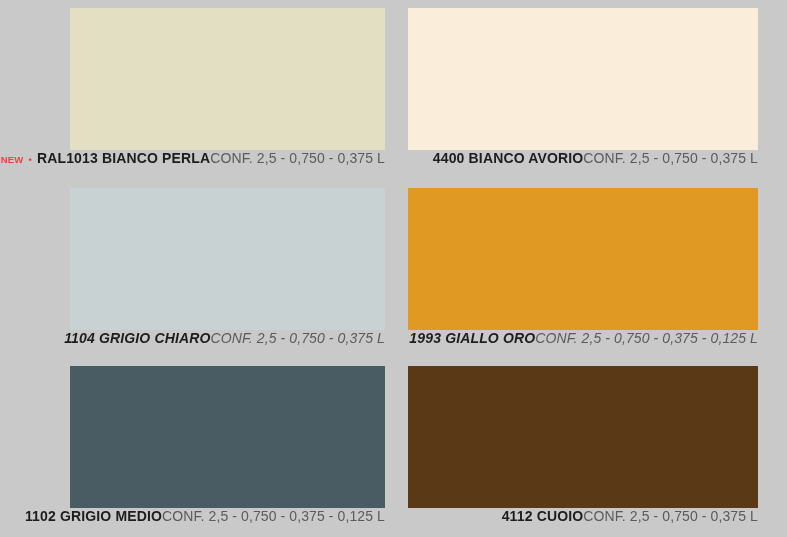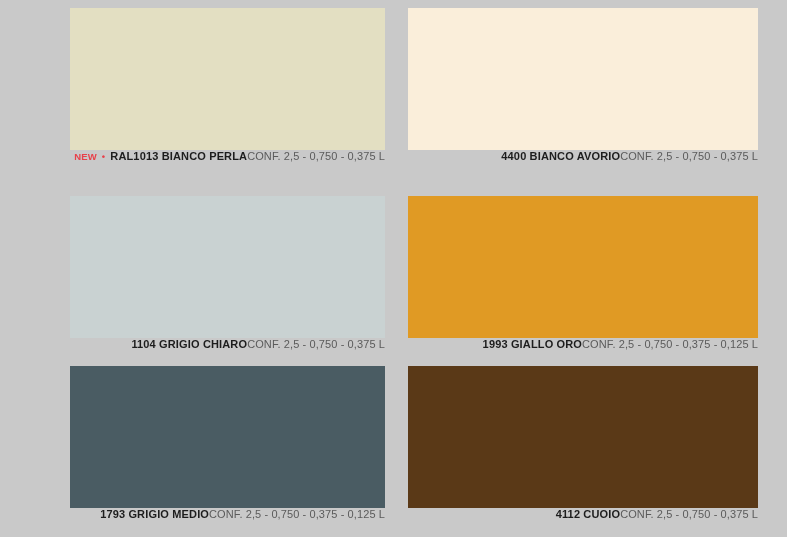--- a/index.html
+++ b/index.html
@@ -59,39 +59,39 @@
     font-weight: bold;
     letter-spacing: 0.15px;
   }
   .new-sep {
     color: #e8414a;
     font-size: 9.5px;
     font-weight: bold;
     padding: 0 1px;
   }
   .swatch-name {
-    font-size: 11px;
+    font-size: 14px;
     font-weight: bold;
     color: #1d1d1d;
     letter-spacing: 0.15px;
   }
   .caption-right {
-    font-size: 11px;
+    font-size: 14px;
     color: #5b5b5b;
     font-weight: normal;
     letter-spacing: 0.1px;
   }
 
   
   .col-1 { left: 70px; width: 315px; }
   .col-2 { left: 408px; width: 350px; }
 
   
   .row-1 { top: 8px; }
-  .row-2 { top: 196px; }
+  .row-2 { top: 188px; font-style: italic; }
   .row-3 { top: 366px; }
 </style>
 </head>
 <body style="background-color: rgb(201, 201, 201);">
 
 <div class="catalog">
   <div class="grid">
 
     <div class="swatch-card col-1 row-1">
       <div class="swatch-chip" style="background-color: rgb(227, 223, 194);"></div>
@@ -132,21 +132,21 @@
           <span class="swatch-name">1993 GIALLO ORO</span>
         </div>
         <div class="caption-right">CONF. 2,5 - 0,750 - 0,375 - 0,125 L</div>
       </div>
     </div>
 
     <div class="swatch-card col-1 row-3">
       <div class="swatch-chip" style="background-color: rgb(74, 92, 99);"></div>
       <div class="swatch-caption">
         <div class="caption-left">
-          <span class="swatch-name">1793 GRIGIO MEDIO</span>
+          <span class="swatch-name">1102 GRIGIO MEDIO</span>
         </div>
         <div class="caption-right">CONF. 2,5 - 0,750 - 0,375 - 0,125 L</div>
       </div>
     </div>
 
     <div class="swatch-card col-2 row-3">
       <div class="swatch-chip" style="background-color: rgb(90, 57, 23);"></div>
       <div class="swatch-caption">
         <div class="caption-left">
           <span class="swatch-name">4112 CUOIO</span>

